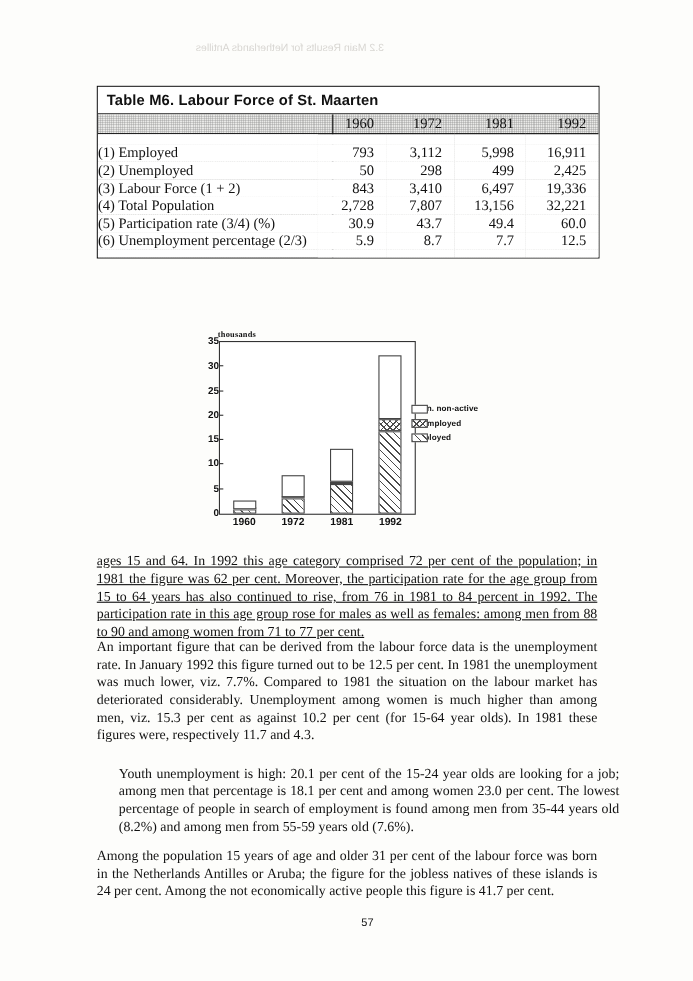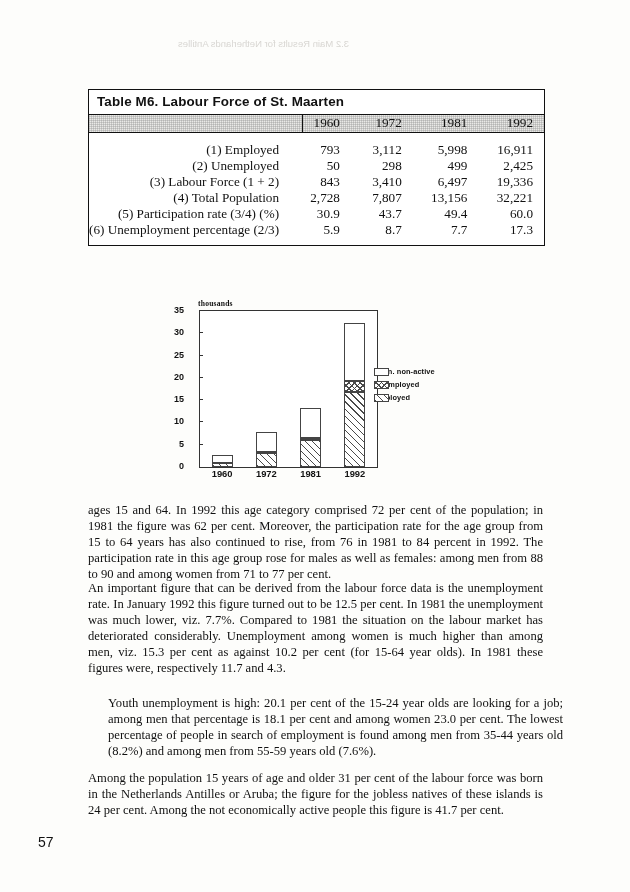--- a/index.html
+++ b/index.html
@@ -28,21 +28,21 @@
     font-family:"Liberation Sans",sans-serif;
     font-size:9.5px;
     white-space:nowrap;
     pointer-events:none;
     transform:scaleX(-1);
   }
   .ghost.g1{left:178px;top:38px;}
 
   
   .tablewrap{
-    position:absolute;left:88px;top:89px;width:455px;
+    position:absolute;left:88px;top:78px;width:455px;
     border:1.4px solid #111;
     background:#fff;
   }
   .tbl-title{
     border-bottom:1.4px solid #111;
     padding:4px 0 5px 8px;
     font-family:"Liberation Sans",sans-serif;
     font-weight:bold;
     font-size:13.4px;
     letter-spacing:.15px;
@@ -58,21 +58,21 @@
     pointer-events:none;
   }
   table.m6{
     position:relative;
     width:100%;
     border-collapse:collapse;
     font-size:13.2px;
   }
   table.m6 th,table.m6 td{padding:0;}
   table.m6 .lab{
-    text-align:right;
+    text-align:left;
     padding-right:10px;
     white-space:nowrap;
     position:relative;
     background:#fff;
   }
   table.m6 .num{
     text-align:right;
     width:78px;
     padding-right:11px;
     white-space:nowrap;
@@ -116,21 +116,21 @@
     position:absolute;left:198px;top:299px;
     font-family:Liberation Serif, serif;
     font-weight:bold;
     font-size:7.6px;
     letter-spacing:.2px;
   }
   .yticks{
     position:absolute;left:182px;top:305px;width:17px;height:166px;
   }
   .yticks span{
-    position:absolute;right:15px;
+    position:absolute;right:0;
     font-family:"Liberation Sans",sans-serif;
     font-weight:bold;
     font-size:9px;
     transform:translateY(-50%);
     text-align:center;
   }
   .tickmark{
     position:absolute;left:199px;width:4px;height:1px;background:#333;
   }
   .plot{position:absolute;left:0;top:0;right:0;bottom:0;}
@@ -169,29 +169,30 @@
     width:15px;height:8px;border:1px solid #444;margin-right:5px;box-sizing:border-box;flex:none;
   }
 
   
   .para{
     position:absolute;left:88px;width:455px;
     font-size:12.6px;
     line-height:16.1px;
     text-align:justify;
   }
-  .p1{top:489px;}
+  .p1{top:489px;text-decoration:underline;}
   .p2{top:553px;margin-top:27px;}
   .p3{top:682px;margin-left:20px;}
   .p4{top:757px;}
 
   .folio{
     position:absolute;left:0;right:0;top:834px;
-    font-family:"Liberation Sans",sans-serif;
-    font-size:14px;
+    text-align:center;
+    font-family:"Liberation Sans",sans-serif;
+    font-size:10px;
     margin-left:38px;
   }
 </style>
 </head>
 <body>
 
 <div class="page">
 
   <div class="ghost g1">3.2 Main Results for Netherlands Antilles</div>
 
@@ -254,21 +255,21 @@
           <td class="num">30.9</td>
           <td class="num">43.7</td>
           <td class="num">49.4</td>
           <td class="num">60.0</td>
         </tr>
         <tr>
           <td class="lab">(6) Unemployment percentage (2/3)</td>
           <td class="num">5.9</td>
           <td class="num">8.7</td>
           <td class="num">7.7</td>
-          <td class="num">17.3</td>
+          <td class="num">12.5</td>
         </tr>
         <tr class="botpad">
           <td class="lab"></td>
               <td class="num"></td>
               <td class="num"></td>
               <td class="num"></td>
               <td class="num"></td>
         </tr>
       </tbody>
         </table>

